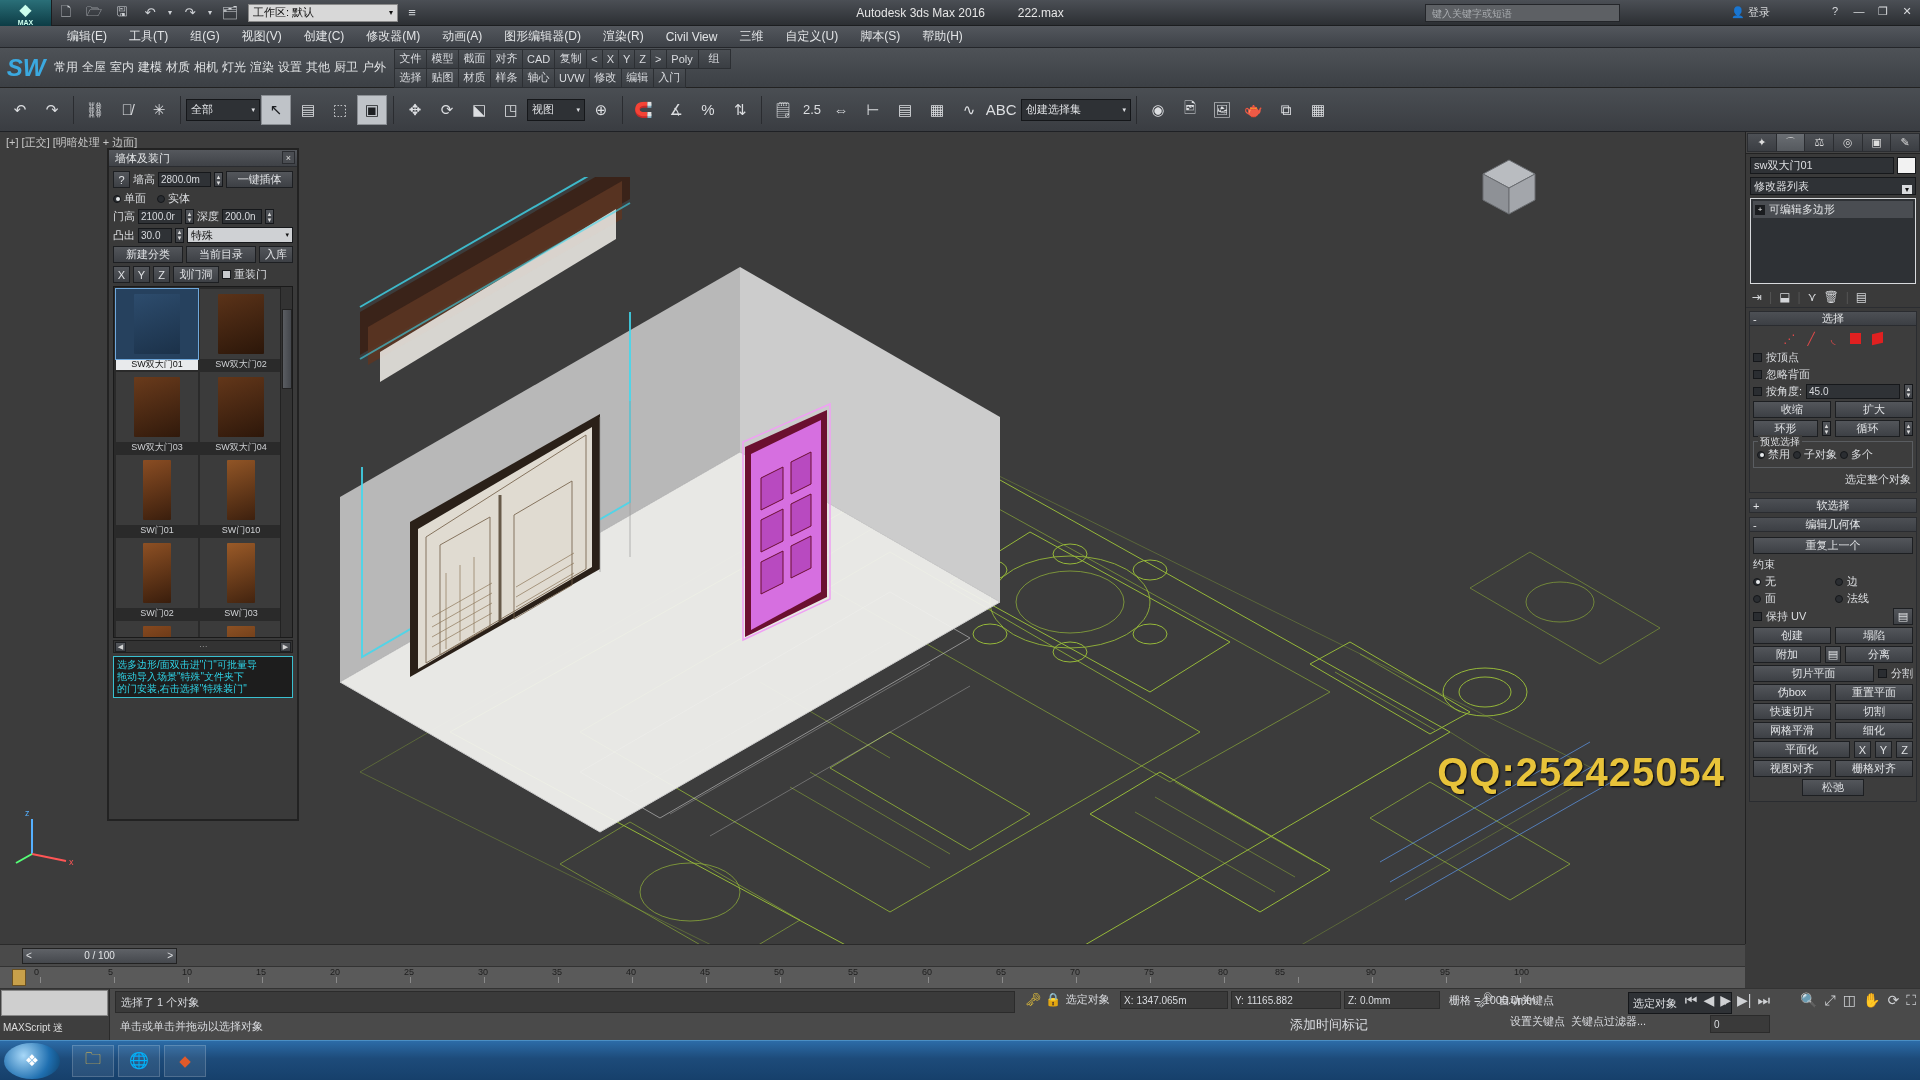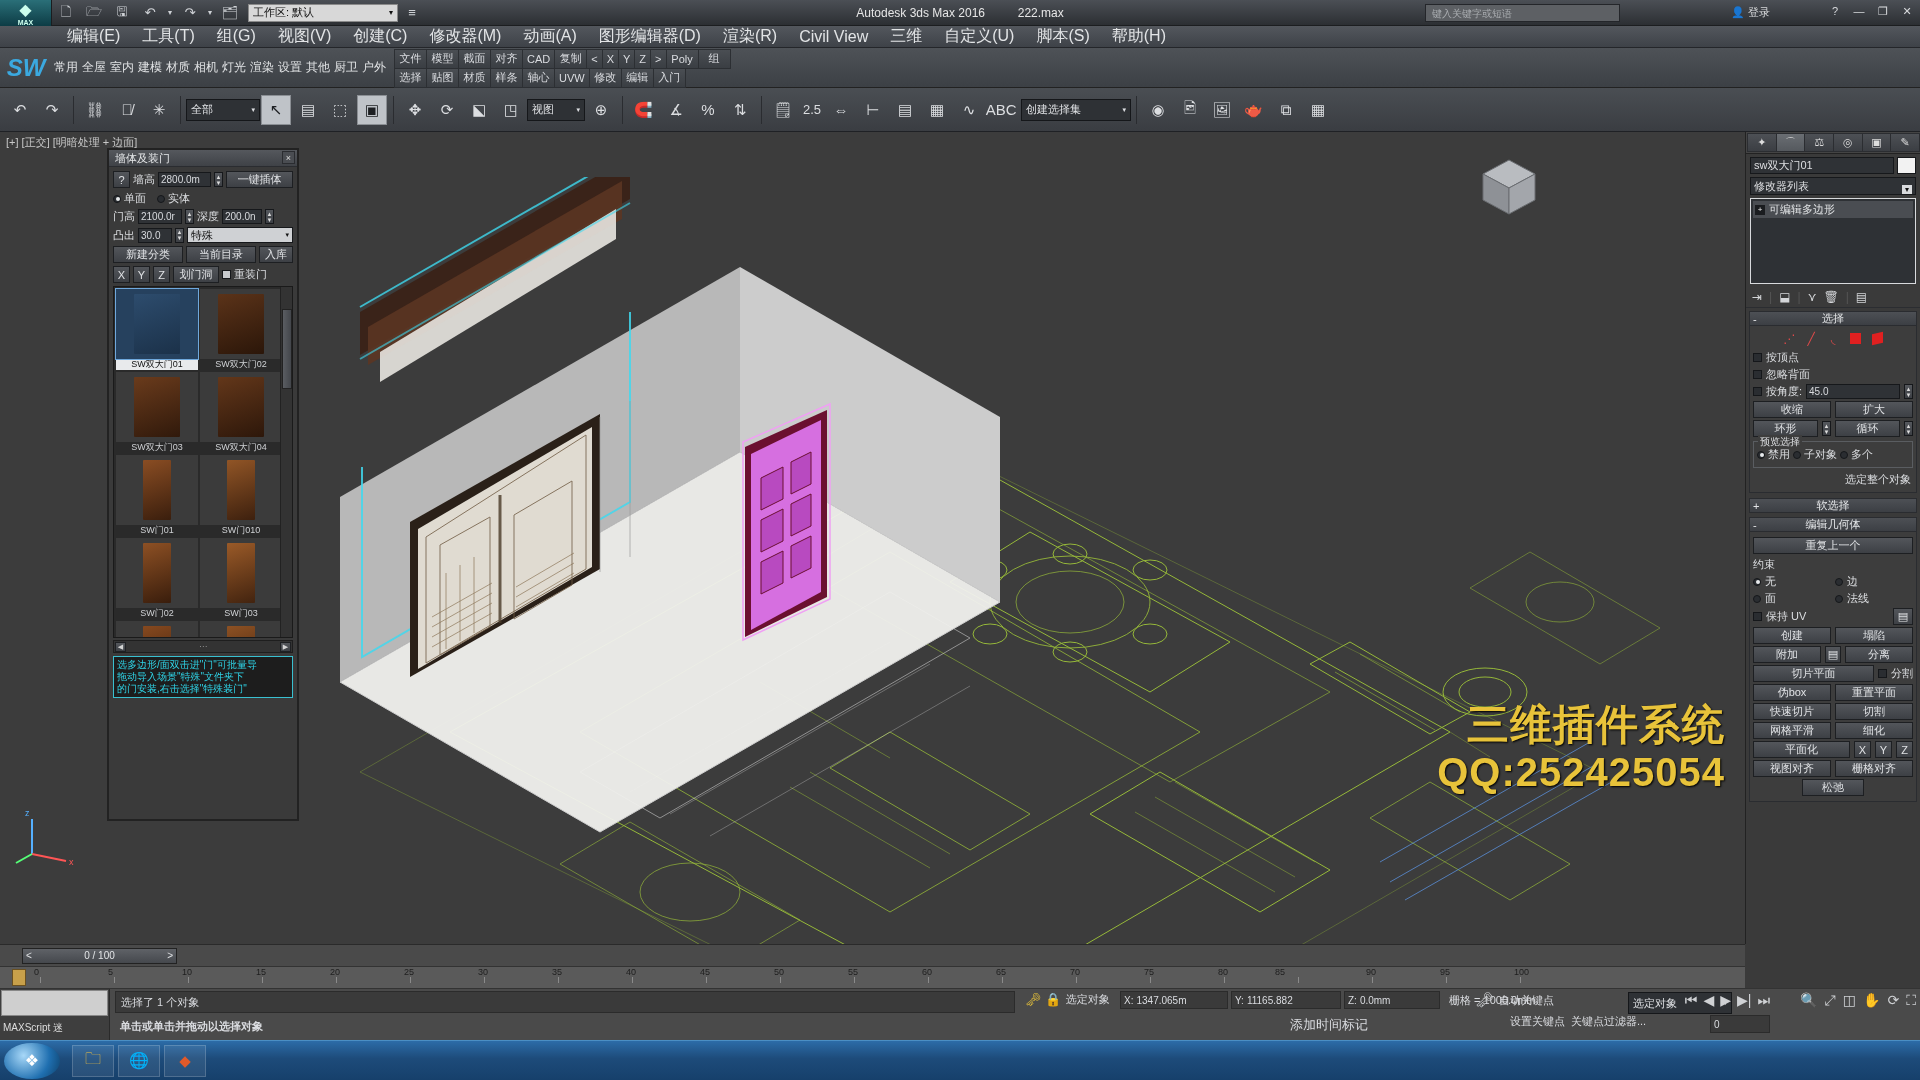--- a/index.html
+++ b/index.html
@@ -29,21 +29,21 @@
     background:#5d6064;border:1px solid #24262a;color:#a9acb0;font-size:10px;
     padding:2px 6px;}
   .signin{position:absolute;right:150px;top:5px;font-size:11px;color:#d6d8da;}
   .wbtns{position:absolute;right:4px;top:3px;display:flex;gap:6px;align-items:center;}
   .wbtn{width:18px;height:16px;display:flex;align-items:center;justify-content:center;
     font-size:11px;color:#d8dadd;}
   
   #menubar{position:absolute;left:0;top:26px;width:1920px;height:22px;
     background:linear-gradient(180deg,#53575d,#3e4248);
     border-bottom:1px solid #24262a;display:flex;align-items:center;padding-left:56px;}
-  #menubar .mi{font-size:16px;color:#e2e4e6;padding:2px 11px;cursor:default;}
+  #menubar .mi{font-size:12px;color:#e2e4e6;padding:2px 11px;cursor:default;}
   
   #plugbar{position:absolute;left:0;top:48px;width:1920px;height:40px;
     background:linear-gradient(180deg,#4e5257,#3c4045);
     border-bottom:1px solid #222;display:flex;align-items:center;}
   .sw-logo{width:52px;height:40px;display:flex;align-items:center;justify-content:center;
     color:#3ba9e0;font-size:24px;font-weight:bold;font-style:italic;}
   .vcat{width:28px;height:38px;display:flex;flex-direction:column;align-items:center;
     justify-content:center;font-size:12px;line-height:15px;color:#e0e2e4;cursor:default;}
   .gridbox{display:flex;flex-direction:column;margin-left:6px;}
   .growline{display:flex;height:19px;}
@@ -165,21 +165,21 @@
   #statusbar{position:absolute;left:0;top:988px;width:1920px;height:52px;
     background:#4a4a4a;border-top:1px solid #333;}
   .sb-script{position:absolute;left:0;top:0;width:110px;height:52px;background:#3e3e3e;
     border-right:1px solid #2a2a2a;}
   .sb-scripttop{height:26px;background:#cfcfcf;border:1px solid #888;margin:1px;}
   .sb-scriptbot{height:21px;display:flex;align-items:center;font-size:10px;color:#ddd;padding-left:3px;}
   .sb-msg{position:absolute;left:115px;top:2px;width:900px;height:22px;
     background:#3a3a3a;border:1px solid #2b2b2b;font-size:11px;color:#dadce0;
     display:flex;align-items:center;padding-left:5px;}
   .sb-msg2{position:absolute;left:115px;top:26px;width:900px;height:22px;
-    font-size:11px;color:#dadce0;display:flex;align-items:center;padding-left:5px;font-weight:bold;}
+    font-size:11px;color:#dadce0;display:flex;align-items:center;padding-left:5px;}
   .coordfield{background:#3a3a3a;border:1px solid #2b2b2b;height:18px;
     font-size:10px;color:#dadce0;display:flex;align-items:center;padding:0 3px;gap:3px;}
   #taskbar{position:absolute;left:0;top:1040px;width:1920px;height:40px;
     background:linear-gradient(180deg,#2c6ca8 0%,#1d4b7a 45%,#16406b 100%);
     display:flex;align-items:center;border-top:1px solid #4b8fc4;}
   .tb-start{width:56px;height:36px;margin-left:4px;border-radius:50%;
     background:radial-gradient(circle at 35% 35%,#a8d8f8,#1f6fb0 60%,#0d3f68);
     display:flex;align-items:center;justify-content:center;}
   .tbapp{width:42px;height:32px;margin:0 2px;background:rgba(255,255,255,0.08);
     border:1px solid rgba(255,255,255,0.18);display:flex;align-items:center;justify-content:center;}
@@ -481,21 +481,20 @@
   </svg>
 
   <svg class="axis-gizmo" width="70" height="70" viewBox="0 0 70 70">
     <line x1="18" y1="55" x2="18" y2="20" stroke="#55b0ff" stroke-width="2"></line>
     <text x="11" y="17" fill="#55b0ff" font-size="9">z</text>
     <line x1="18" y1="55" x2="52" y2="62" stroke="#ff5555" stroke-width="2"></line>
     <text x="55" y="66" fill="#ff5555" font-size="9">x</text>
     <line x1="18" y1="55" x2="2" y2="64" stroke="#55ff77" stroke-width="2"></line>
   </svg>
 
-  <div class="wm" style="right:20px;top:565px;font-size:42px;">三维插件系统</div>
   <div class="wm" style="right:20px;top:618px;font-size:40px;">QQ:252425054</div>
 </div>
 
 <div id="dlg">
   <div class="dlg-title">
     <span>墙体及装门</span>
     <div class="dlg-x">×</div>
   </div>
   <div class="dlg-body">
     <div class="drow">

